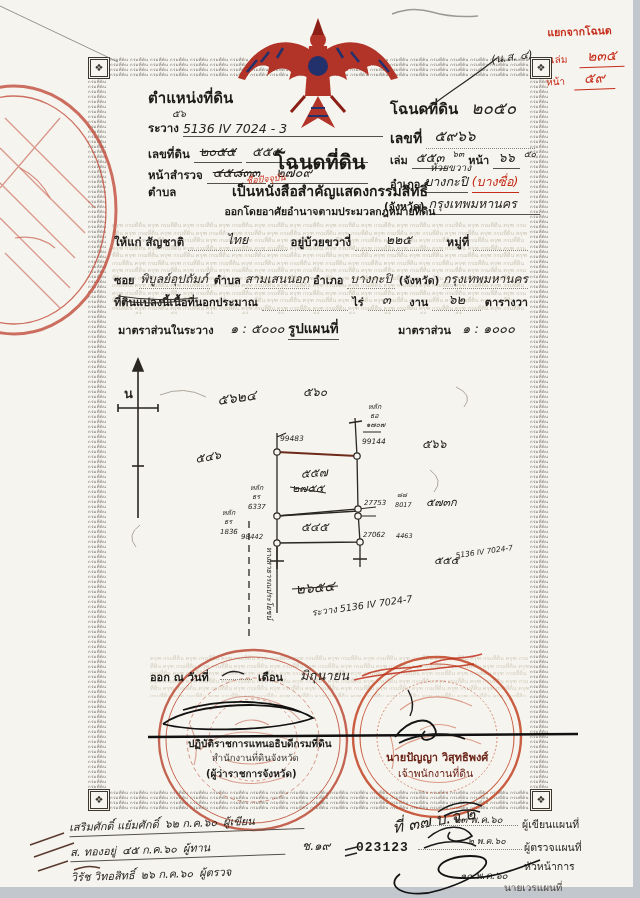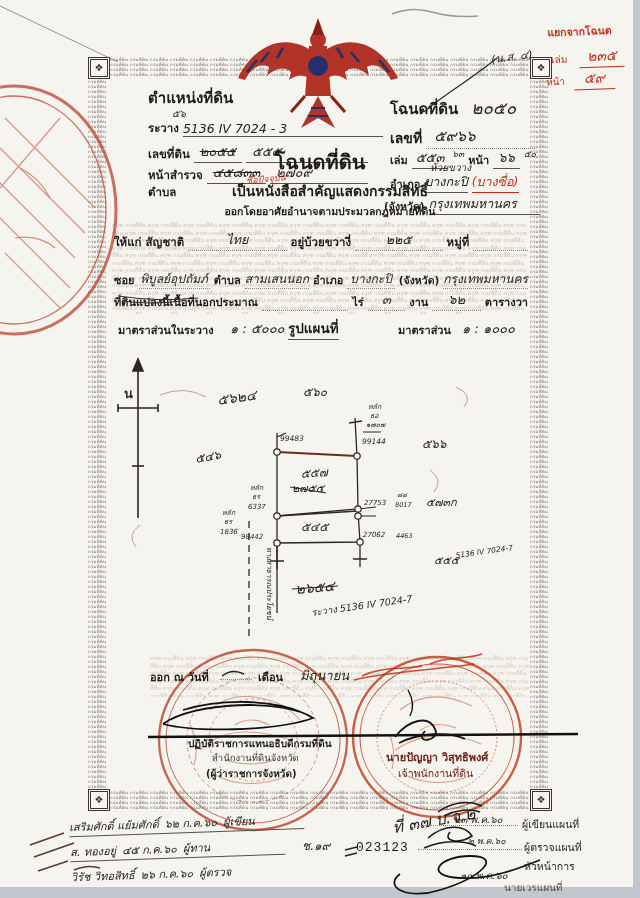--- a/index.html
+++ b/index.html
@@ -274,21 +274,21 @@
       <span class="hw" style="font-size:11px;">๔๕ ก.ค.๖๐</span>
       <span class="hw" style="font-size:11px;">ผู้ทาน</span>
     </div>
     <div class="row" style="gap:6px;width:210px;margin-top:6px;">
       <span class="hw" style="font-size:11px;">วิรัช วิทอสิทธิ์</span>
       <span class="hw" style="font-size:11px;">๒๖ ก.ค.๖๐</span>
       <span class="hw" style="font-size:11px;">ผู้ตรวจ</span>
     </div>
   </div>
   <span class="abs hw" style="left:302px;top:836px;font-size:12px;">ช.๑๙</span>
-  <span class="abs" style="left:356px;top:840px;font-family:'Liberation Mono',monospace;font-weight:400;font-size:13px;letter-spacing:1px;">023123</span>
+  <span class="abs" style="left:356px;top:840px;font-family:'Liberation Mono',monospace;font-weight:700;font-size:13px;letter-spacing:1px;">023123</span>
   <span class="abs hw" style="left:392px;top:808px;font-size:16px;transform:rotate(-10deg);">ที่ ๓๗ บ.จ.๒</span>
 
   <div class="abs" style="left:418px;top:812px;width:210px;">
     <span class="abs hw" style="left:36px;top:0;font-size:10px;">๒๓ พ.ค.๖๐</span>
     <span class="abs dotl" style="left:0;top:12px;width:100px;height:1px;"></span>
     <span class="abs lb" style="left:104px;top:4px;font-size:10.5px;font-weight:400;color:#2a2723;">ผู้เขียนแผนที่</span>
     <span class="abs hw" style="left:50px;top:22px;font-size:9px;">๒ พ.ค.๖๐</span>
     <span class="abs dotl" style="left:0;top:36px;width:104px;height:1px;"></span>
     <span class="abs lb" style="left:106px;top:27px;font-size:10.5px;font-weight:400;color:#2a2723;">ผู้ตรวจแผนที่</span>
     <span class="abs lb" style="left:106px;top:46px;font-size:10.5px;font-weight:400;color:#2a2723;">หัวหน้าการ</span>

